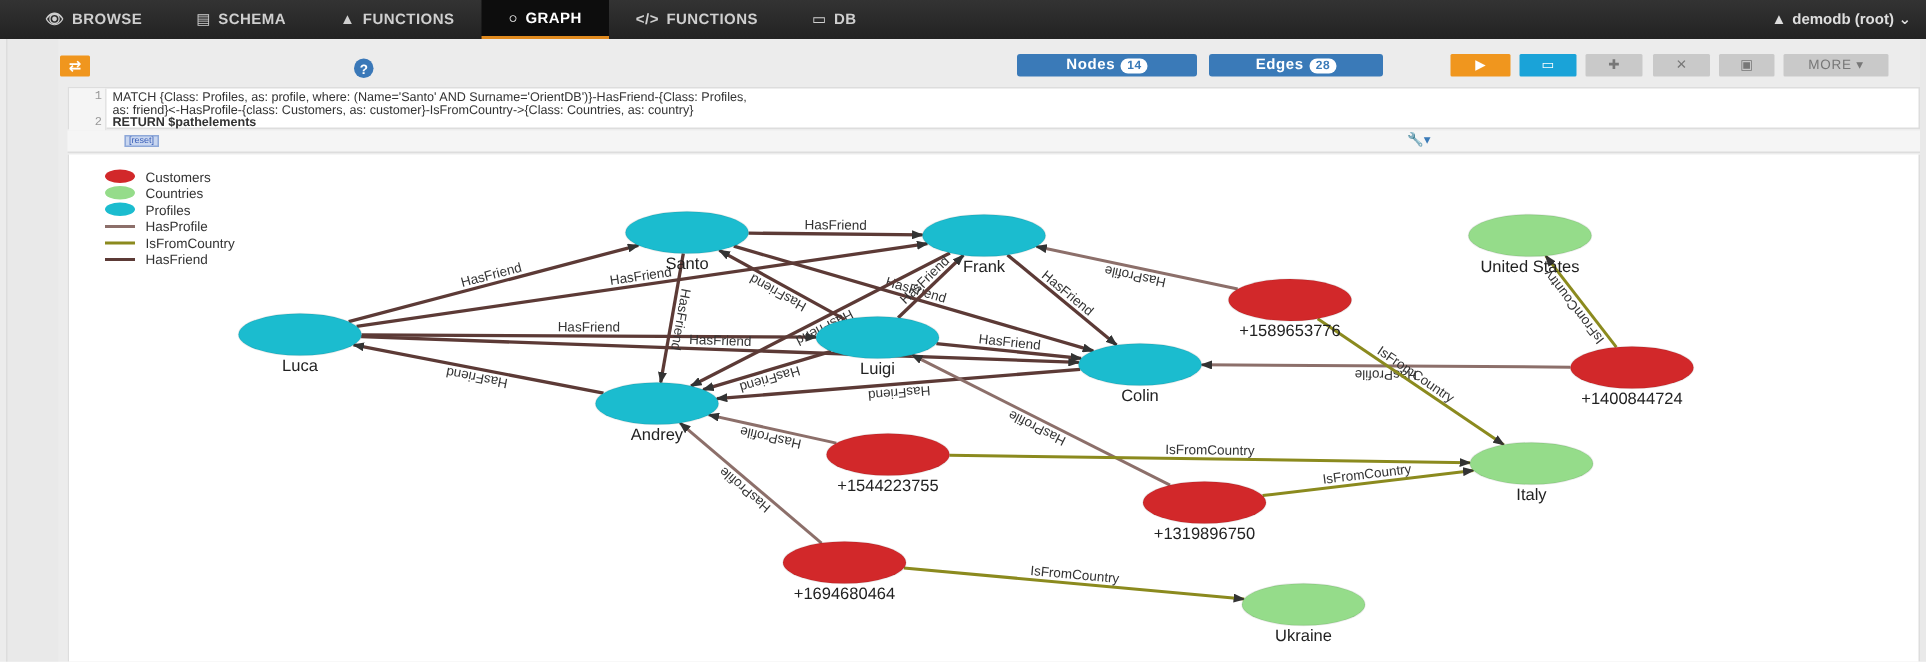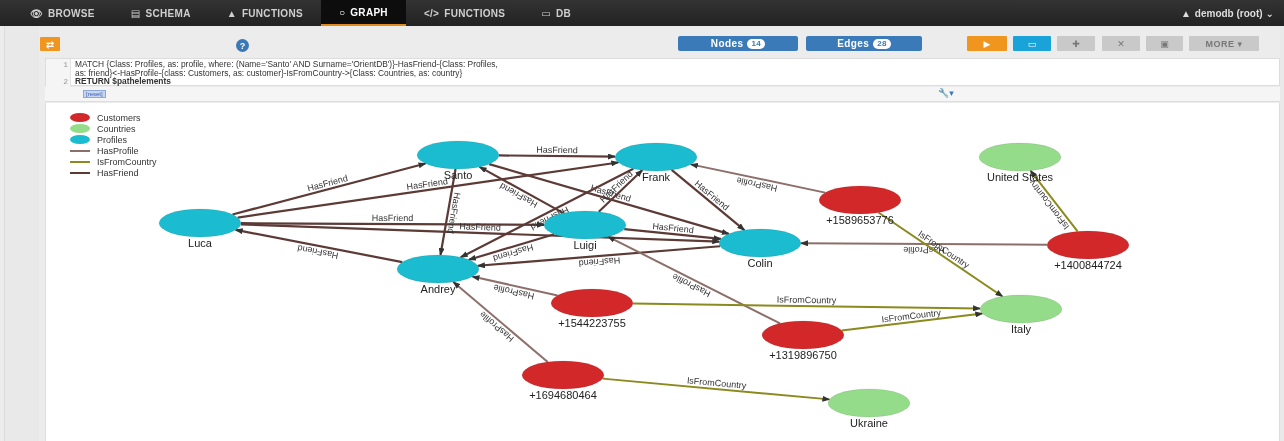--- a/index.html
+++ b/index.html
@@ -105,21 +105,21 @@
     </div>
   <div class="tool-btn gray" style="left:1017px; width:38px;">
       <span>✚</span>
     </div>
   <div class="tool-btn gray" style="left:1062px; width:38px;">
       <span>✕</span>
     </div>
   <div class="tool-btn gray" style="left:1106px; width:37px;">
       <span>▣</span>
     </div>
-  <div class="tool-btn gray" style="left:1149px; width:70px; font-weight:bold; letter-spacing:0.5px;">
+  <div class="tool-btn gray" style="left:1149px; width:70px; font-weight:normal; letter-spacing:0.5px;">
       <span>MORE ▾</span>
     </div>
 </div>
 
 <div class="editor">
   <div class="gutter">
     <div class="ln" style="top:1px">1</div>
     <div class="ln" style="top:18px">2</div>
   </div>
   <div class="code" style="top:1px">MATCH {Class: Profiles, as: profile, where: (Name='Santo' AND Surname='OrientDB')}-HasFriend-{Class: Profiles,</div>

